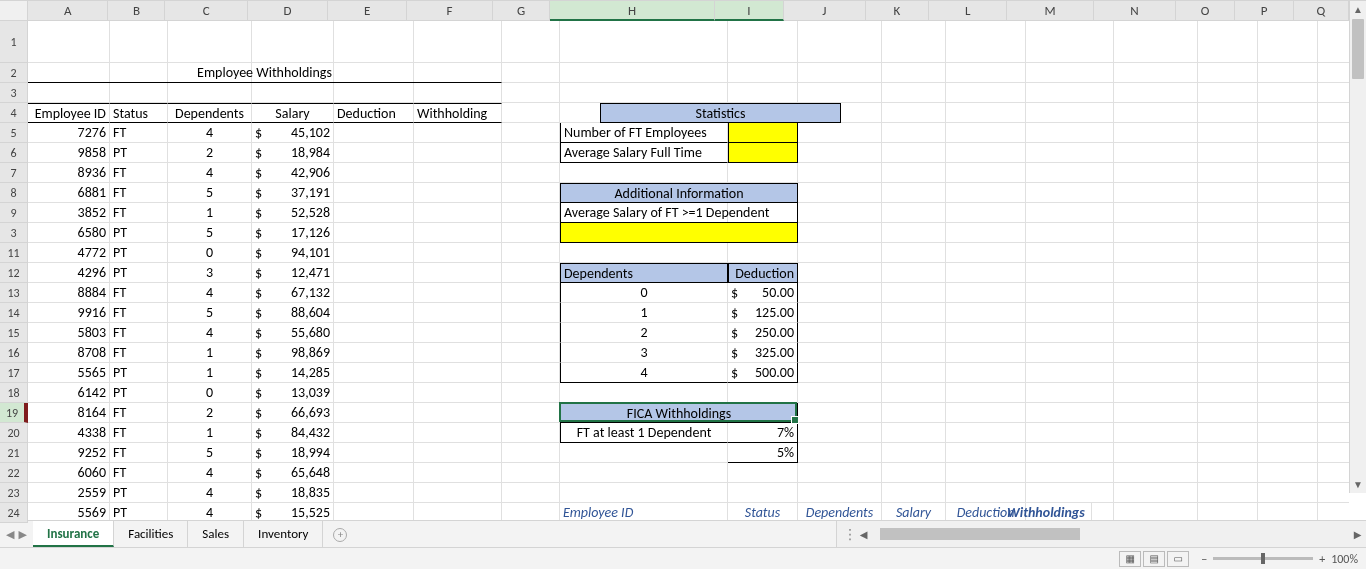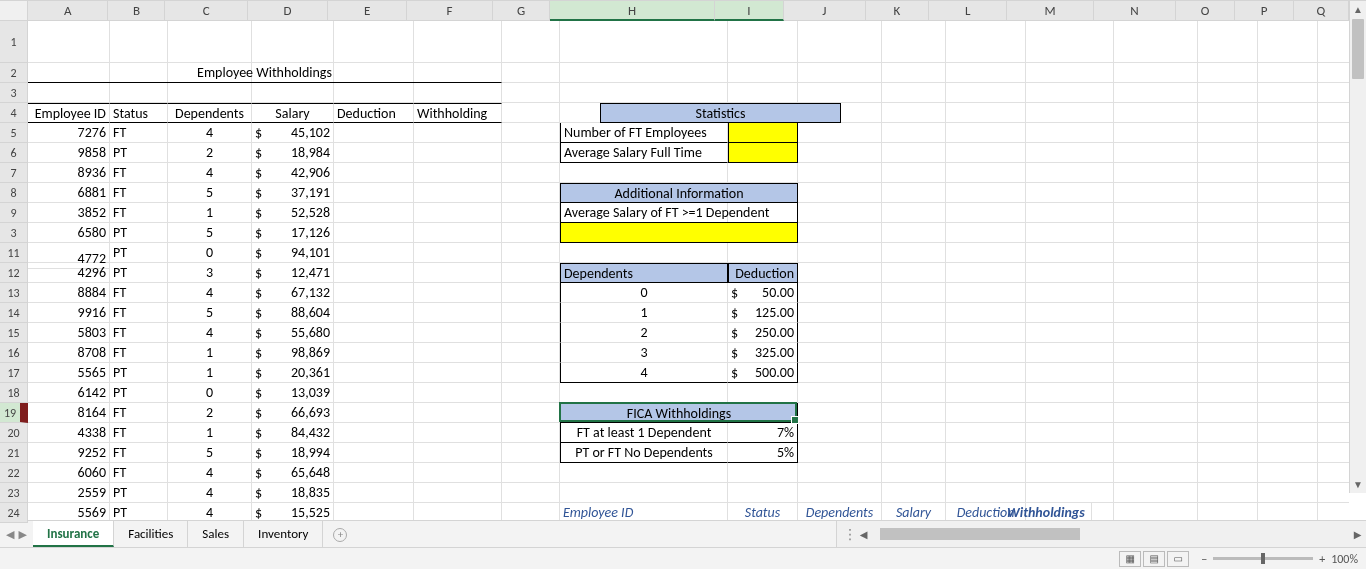--- a/index.html
+++ b/index.html
@@ -7,21 +7,21 @@
 
 .app { display: flex; flex-direction: column; width: 1366px; height: 569px; }
 
 .grid-area { flex: 1; display: flex; position: relative; border-top: 1px solid #d4d4d4; }
 .corner { width: 28px; height: 20px; background: #f0f0f0; border-right: 1px solid #d4d4d4; border-bottom: 1px solid #d4d4d4; }
 .col-headers { position: absolute; top: 0; left: 28px; right: 17px; height: 20px; background: #e6e6e6; display: flex; }
 .col-header { text-align: center; font-size: 13px; color: #444; border-right: 1px solid #d4d4d4; border-bottom: 1px solid #d4d4d4; line-height: 19px; background: #e6e6e6; }
 .col-header.active { background: #d2e8d2; border-bottom: 2px solid #217346; }
 .row-headers { position: absolute; top: 20px; left: 0; width: 28px; bottom: 0; background: #e6e6e6; }
 .row-header { text-align: center; font-size: 12px; color: #444; border-right: 1px solid #d4d4d4; border-bottom: 1px solid #d4d4d4; background: #e6e6e6; }
-.row-header.active { background: #d2e8d2; border-right: 8px solid #7f1d1d; }
+.row-header.active { background: #d2e8d2; border-right: 4px solid #7f1d1d; }
 
 .cells { position: absolute; top: 20px; left: 28px; right: 17px; bottom: 0; overflow: hidden; }
 .cell { border-right: 1px solid #e0e0e0; border-bottom: 1px solid #e0e0e0; padding: 0 3px; line-height: 19px; font-size: 14px; white-space: nowrap; overflow: visible; }
 
 .title-banner { background: #4472C4; color: #fff; font-size: 26px; font-weight: bold; font-style: italic; text-align: center; line-height: 40px; }
 .subtitle { text-align: center; border-bottom: 1px solid #000; }
 .th { border-top: 1px solid #000; border-bottom: 1px solid #000; }
 .th-center { text-align: center; }
 
 .blue-header { background: #B4C6E7; text-align: center; border: 1px solid #000; }
@@ -582,21 +582,21 @@
         </div>
         <div class="cell num-right" style="position: absolute; left: 0px; top: 202px; width: 82px; height: 20px; line-height: 19px;">6580</div>
         <div class="cell " style="position: absolute; left: 82px; top: 202px; width: 58px; height: 20px; line-height: 19px;">PT</div>
         <div class="cell num-center" style="position: absolute; left: 140px; top: 202px; width: 84px; height: 20px; line-height: 19px;">5</div>
         <div class="cell " style="position: absolute; left: 224px; top: 202px; width: 82px; height: 20px; line-height: 19px;">
           <div class="salary">
             <span class="sym">$</span>
             <span class="val">17,126</span>
           </div>
         </div>
-        <div class="cell num-right" style="position: absolute; left: 0px; top: 228px; width: 82px; height: 20px; line-height: 19px;">4772</div>
+        <div class="cell num-right" style="position: absolute; left: 0px; top: 222px; width: 82px; height: 20px; line-height: 19px;">4772</div>
         <div class="cell " style="position: absolute; left: 82px; top: 222px; width: 58px; height: 20px; line-height: 19px;">PT</div>
         <div class="cell num-center" style="position: absolute; left: 140px; top: 222px; width: 84px; height: 20px; line-height: 19px;">0</div>
         <div class="cell " style="position: absolute; left: 224px; top: 222px; width: 82px; height: 20px; line-height: 19px;">
           <div class="salary">
             <span class="sym">$</span>
             <span class="val">94,101</span>
           </div>
         </div>
         <div class="cell num-right" style="position: absolute; left: 0px; top: 242px; width: 82px; height: 20px; line-height: 19px;">4296</div>
         <div class="cell " style="position: absolute; left: 82px; top: 242px; width: 58px; height: 20px; line-height: 19px;">PT</div>
@@ -642,21 +642,21 @@
             <span class="sym">$</span>
             <span class="val">98,869</span>
           </div>
         </div>
         <div class="cell num-right" style="position: absolute; left: 0px; top: 342px; width: 82px; height: 20px; line-height: 19px;">5565</div>
         <div class="cell " style="position: absolute; left: 82px; top: 342px; width: 58px; height: 20px; line-height: 19px;">PT</div>
         <div class="cell num-center" style="position: absolute; left: 140px; top: 342px; width: 84px; height: 20px; line-height: 19px;">1</div>
         <div class="cell " style="position: absolute; left: 224px; top: 342px; width: 82px; height: 20px; line-height: 19px;">
           <div class="salary">
             <span class="sym">$</span>
-            <span class="val">20,361</span>
+            <span class="val">14,285</span>
           </div>
         </div>
         <div class="cell num-right" style="position: absolute; left: 0px; top: 362px; width: 82px; height: 20px; line-height: 19px;">6142</div>
         <div class="cell " style="position: absolute; left: 82px; top: 362px; width: 58px; height: 20px; line-height: 19px;">PT</div>
         <div class="cell num-center" style="position: absolute; left: 140px; top: 362px; width: 84px; height: 20px; line-height: 19px;">0</div>
         <div class="cell " style="position: absolute; left: 224px; top: 362px; width: 82px; height: 20px; line-height: 19px;">
           <div class="salary">
             <span class="sym">$</span>
             <span class="val">13,039</span>
           </div>
@@ -756,21 +756,20 @@
         <div class="cell box-l num-center box-b" style="position: absolute; left: 532px; top: 342px; width: 168px; height: 20px; line-height: 19px;">4</div>
         <div class="cell box-r box-b" style="position: absolute; left: 700px; top: 342px; width: 70px; height: 20px; line-height: 19px;">
           <div class="salary">
             <span class="sym">$</span>
             <span class="val">500.00</span>
           </div>
         </div>
         <div class="cell blue-header" style="position: absolute; left: 532px; top: 382px; width: 238px; height: 20px; line-height: 19px;">FICA Withholdings</div>
         <div class="cell box-l box-b num-center" style="position: absolute; left: 532px; top: 402px; width: 168px; height: 20px; line-height: 19px;">FT at least 1 Dependent</div>
         <div class="cell box-r box-b num-right" style="position: absolute; left: 700px; top: 402px; width: 70px; height: 20px; line-height: 19px;">7%</div>
-        <div class="cell box-l box-b num-center" style="position: absolute; left: 532px; top: 422px; width: 168px; height: 20px; line-height: 19px;">PT or FT No Dependents</div>
         <div class="cell box-r box-b num-right" style="position: absolute; left: 700px; top: 422px; width: 70px; height: 20px; line-height: 19px;">5%</div>
         <div class="cell staged-header " style="position: absolute; left: 532px; top: 482px; width: 168px; height: 20px; line-height: 19px;">Employee ID</div>
         <div class="cell staged-header num-center" style="position: absolute; left: 700px; top: 482px; width: 70px; height: 20px; line-height: 19px;">Status</div>
         <div class="cell staged-header num-center" style="position: absolute; left: 770px; top: 482px; width: 84px; height: 20px; line-height: 19px;">Dependents</div>
         <div class="cell staged-header num-center" style="position: absolute; left: 854px; top: 482px; width: 64px; height: 20px; line-height: 19px;">Salary</div>
         <div class="cell staged-header num-center" style="position: absolute; left: 918px; top: 482px; width: 80px; height: 20px; line-height: 19px;">Deduction</div>
         <div class="cell staged-header " style="position: absolute; left: 976px; top: 482px; width: 88px; height: 20px; line-height: 19px; font-weight: bold;">Withholdings</div>
         <div class="selection" style="left: 531px; top: 381px; width: 238px; height: 20px;"></div>
       </div>
     <div class="vscroll">

